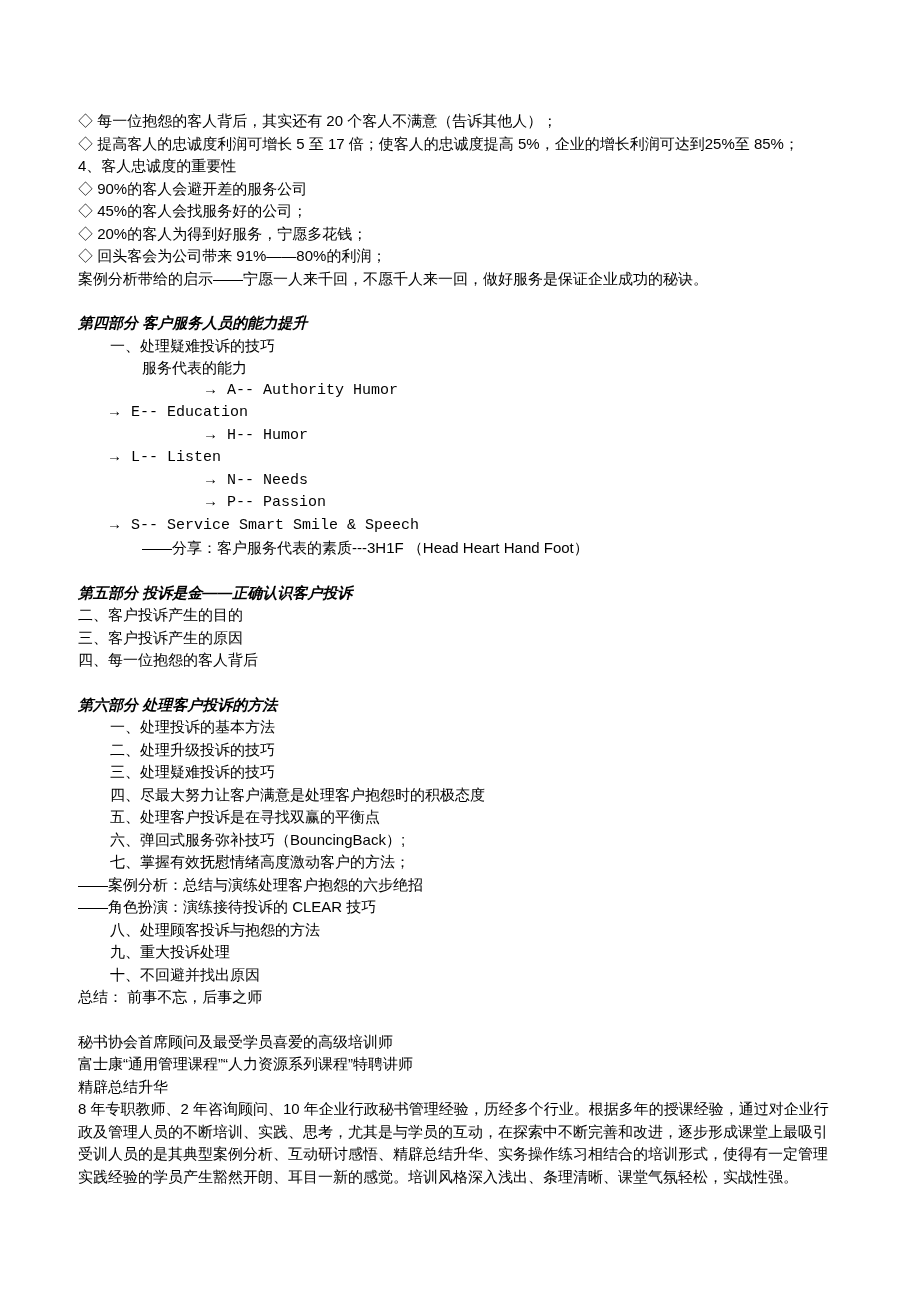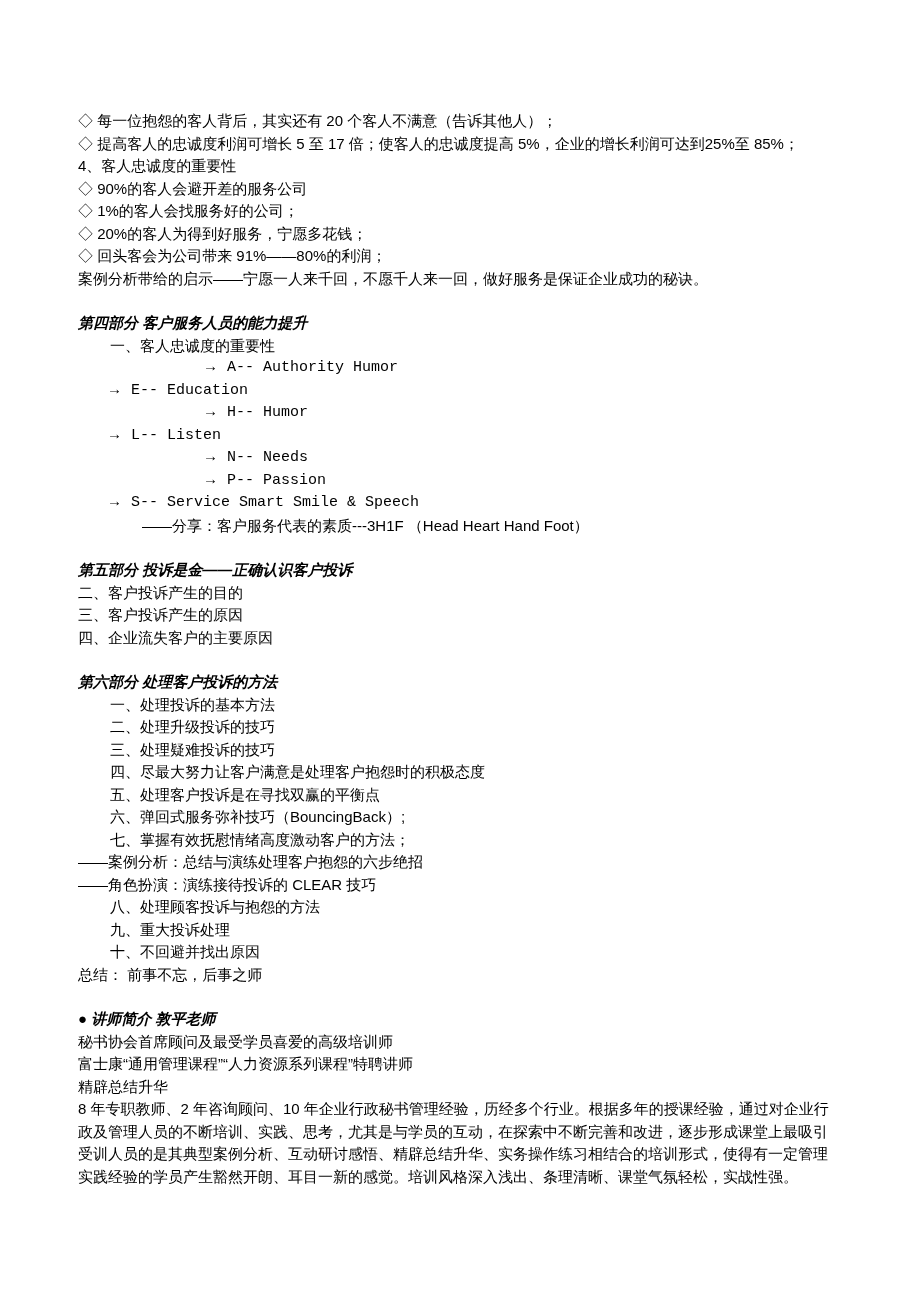--- a/index.html
+++ b/index.html
@@ -27,62 +27,62 @@
   }
 </style>
 </head>
 <body>
 
 <div class="blk">
   <span class="t">◇ 每一位抱怨的客人背后，其实还有 20 个客人不满意（告诉其他人）；</span>
   <span class="t">◇ 提高客人的忠诚度利润可增长 5 至 17 倍；使客人的忠诚度提高 5%，企业的增长利润可达到25%至 85%；</span>
   <span class="t">4、客人忠诚度的重要性</span>
   <span class="t">◇ 90%的客人会避开差的服务公司</span>
-  <span class="t">◇ 1%的客人会找服务好的公司；</span>
+  <span class="t">◇ 45%的客人会找服务好的公司；</span>
   <span class="t">◇ 20%的客人为得到好服务，宁愿多花钱；</span>
   <span class="t">◇ 回头客会为公司带来 91%——80%的利润；</span>
   <span class="t">案例分析带给的启示——宁愿一人来千回，不愿千人来一回，做好服务是保证企业成功的秘诀。</span>
 </div>
 
 <div class="blk">
   <span class="t bold">第四部分 客户服务人员的能力提升</span>
-  <span class="t ind1">一、客人忠诚度的重要性</span>
+  <span class="t ind1">一、处理疑难投诉的技巧</span>
+  <span class="t ind2">服务代表的能力</span>
   <span class="t ind3 arrow mono">A-- Authority Humor</span>
   <span class="t ind1 arrow mono">E-- Education</span>
   <span class="t ind3 arrow mono">H-- Humor</span>
   <span class="t ind1 arrow mono">L-- Listen</span>
   <span class="t ind3 arrow mono">N-- Needs</span>
   <span class="t ind3 arrow mono">P-- Passion</span>
   <span class="t ind1 arrow mono">S-- Service Smart Smile &amp; Speech</span>
   <span class="t ind2">——分享：客户服务代表的素质---3H1F  （Head Heart Hand Foot）</span>
 </div>
 
 <div class="blk">
   <span class="t bold">第五部分  投诉是金——正确认识客户投诉</span>
   <span class="t">二、客户投诉产生的目的</span>
   <span class="t">三、客户投诉产生的原因</span>
-  <span class="t">四、企业流失客户的主要原因</span>
+  <span class="t">四、每一位抱怨的客人背后</span>
 </div>
 
 <div class="blk">
   <span class="t bold">第六部分  处理客户投诉的方法</span>
   <span class="t ind1">一、处理投诉的基本方法</span>
   <span class="t ind1">二、处理升级投诉的技巧</span>
   <span class="t ind1">三、处理疑难投诉的技巧</span>
   <span class="t ind1">四、尽最大努力让客户满意是处理客户抱怨时的积极态度</span>
   <span class="t ind1">五、处理客户投诉是在寻找双赢的平衡点</span>
   <span class="t ind1">六、弹回式服务弥补技巧（BouncingBack）;</span>
   <span class="t ind1">七、掌握有效抚慰情绪高度激动客户的方法；</span>
   <span class="t">——案例分析：总结与演练处理客户抱怨的六步绝招</span>
   <span class="t">——角色扮演：演练接待投诉的 CLEAR 技巧</span>
   <span class="t ind1">八、处理顾客投诉与抱怨的方法</span>
   <span class="t ind1">九、重大投诉处理</span>
   <span class="t ind1">十、不回避并找出原因</span>
   <span class="t">总结：   前事不忘，后事之师</span>
 </div>
 
 <div class="blk">
-  <span class="t bold">● 讲师简介 敦平老师</span>
   <span class="t">秘书协会首席顾问及最受学员喜爱的高级培训师</span>
   <span class="t">富士康“通用管理课程”“人力资源系列课程”特聘讲师</span>
   <span class="t">精辟总结升华</span>
   <span class="t">8 年专职教师、2 年咨询顾问、10 年企业行政秘书管理经验，历经多个行业。根据多年的授课经验，通过对企业行政及管理人员的不断培训、实践、思考，尤其是与学员的互动，在探索中不断完善和改进，逐步形成课堂上最吸引受训人员的是其典型案例分析、互动研讨感悟、精辟总结升华、实务操作练习相结合的培训形式，使得有一定管理实践经验的学员产生豁然开朗、耳目一新的感觉。培训风格深入浅出、条理清晰、课堂气氛轻松，实战性强。</span>
 </div>
 
 </body></html>

